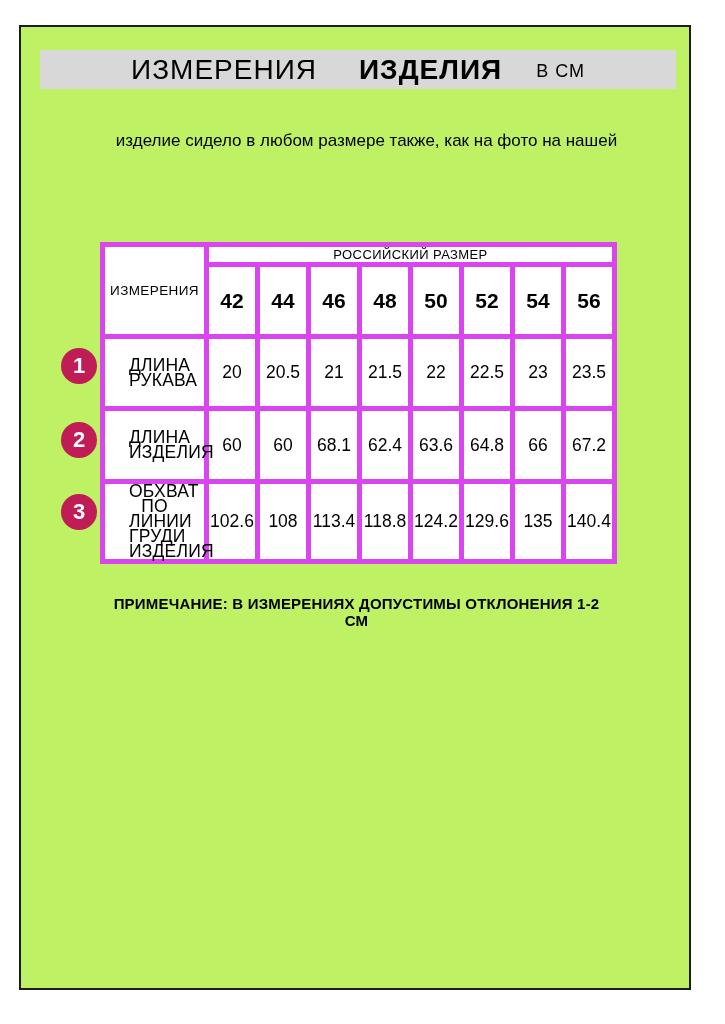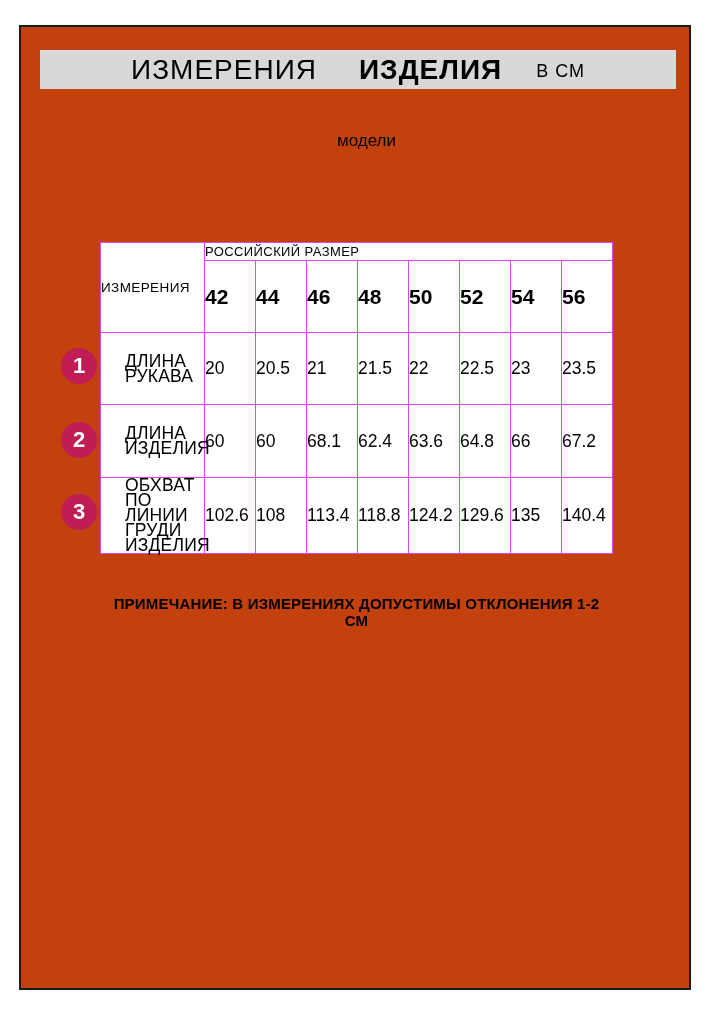--- a/index.html
+++ b/index.html
@@ -7,21 +7,21 @@
     width: 725px; height: 1024px;
     background: #ffffff;
     font-family: "Liberation Sans", sans-serif;
     color: #000000;
   }
   .page {
     position: absolute;
     left: 19px; top: 25px;
     width: 672px; height: 965px;
     border: 2px solid #1c1c1c;
-    background: #c2410c;
+    background: #bef264;
   }
   .title-band {
     position: absolute;
     left: 19px; top: 23px;
     width: 636px; height: 39px;
     background: #d8d8d8;
     display: flex;
     align-items: center;
     justify-content: center;
     column-gap: 42px;
@@ -46,21 +46,22 @@
     line-height: 22px;
   }
   .size-table {
     position: absolute;
     left: 79px; top: 215px;
     width: 513px;
     border-collapse: collapse;
     table-layout: fixed;
   }
   .size-table td {
-    border: 1px solid #d946ef;
+    border: 5px solid #d946ef;
+    text-align: center;
     vertical-align: middle;
     background: #ffffff;
   }
   td.corner-cell { font-size: 13.5px; letter-spacing: 0.4px; }
   td.group-cell  { font-size: 13px; height: 18px; letter-spacing: 0.4px; }
   tr.sizes-row td { height: 72px; font-size: 21px; font-weight: 700; }
   tr.data-row td  { font-size: 17.5px; }
   tr.data-row-1 td { height: 72px; }
   tr.data-row-2 td { height: 73px; }
   tr.data-row-3 td { height: 74px; }
@@ -101,21 +102,21 @@
 <div class="page">
 
   <div class="title-band" style="background: rgb(216, 216, 216);">
     <span class="title-word-1">ИЗМЕРЕНИЯ</span>
     <span class="title-word-2">ИЗДЕЛИЯ</span>
     <span class="title-unit">В СМ</span>
   </div>
 
 
   <div class="description">
-    <div>модели</div>
+    <div>изделие сидело в любом размере также, как на фото на нашей</div>
   </div>
 
   <div class="badge badge-1" style="background: rgb(192, 29, 86);">1</div>
   <div class="badge badge-2" style="background: rgb(192, 29, 86);">2</div>
   <div class="badge badge-3" style="background: rgb(192, 29, 86);">3</div>
 
   <table class="size-table">
     <colgroup>
       <col style="width:104px">
       <col style="width:51px">

